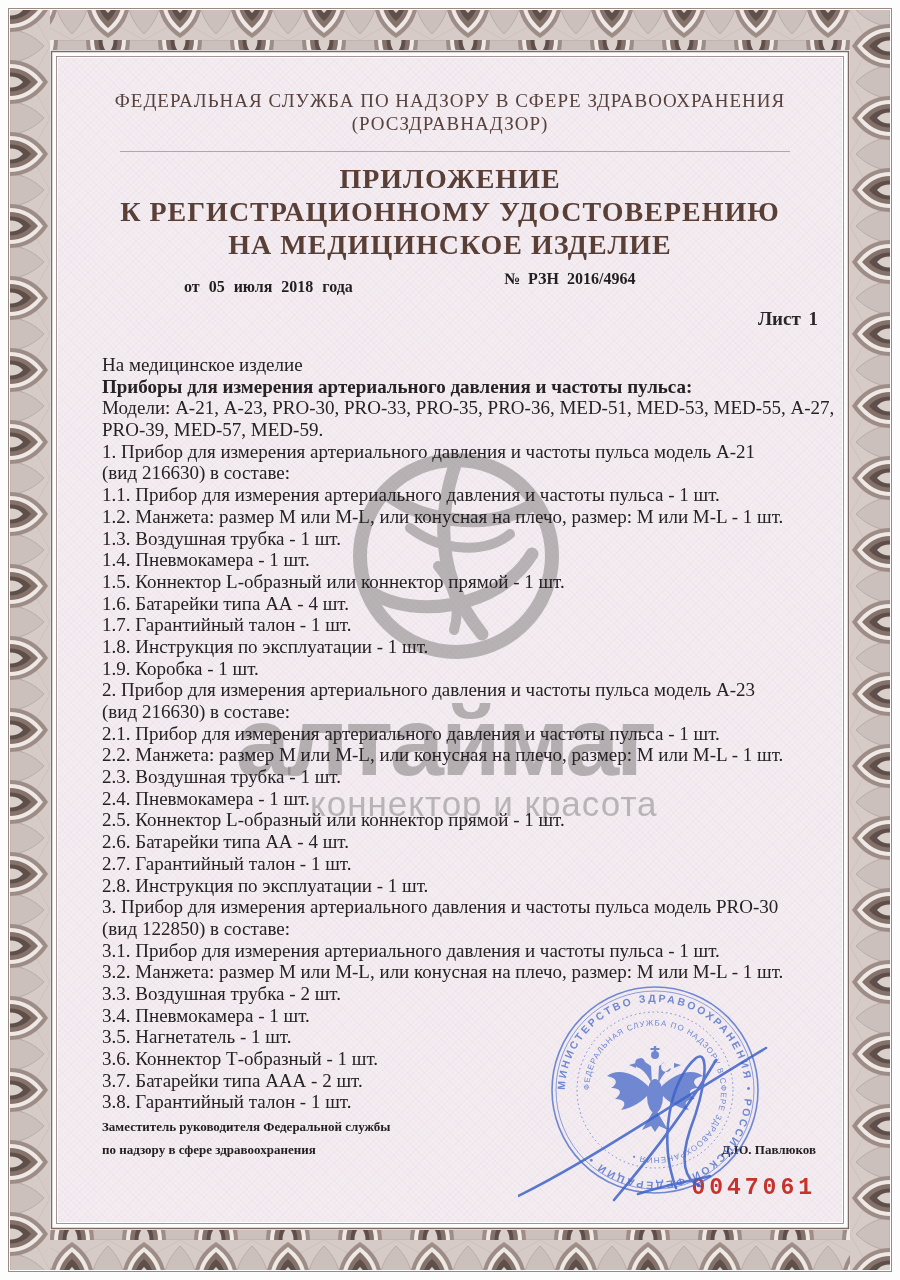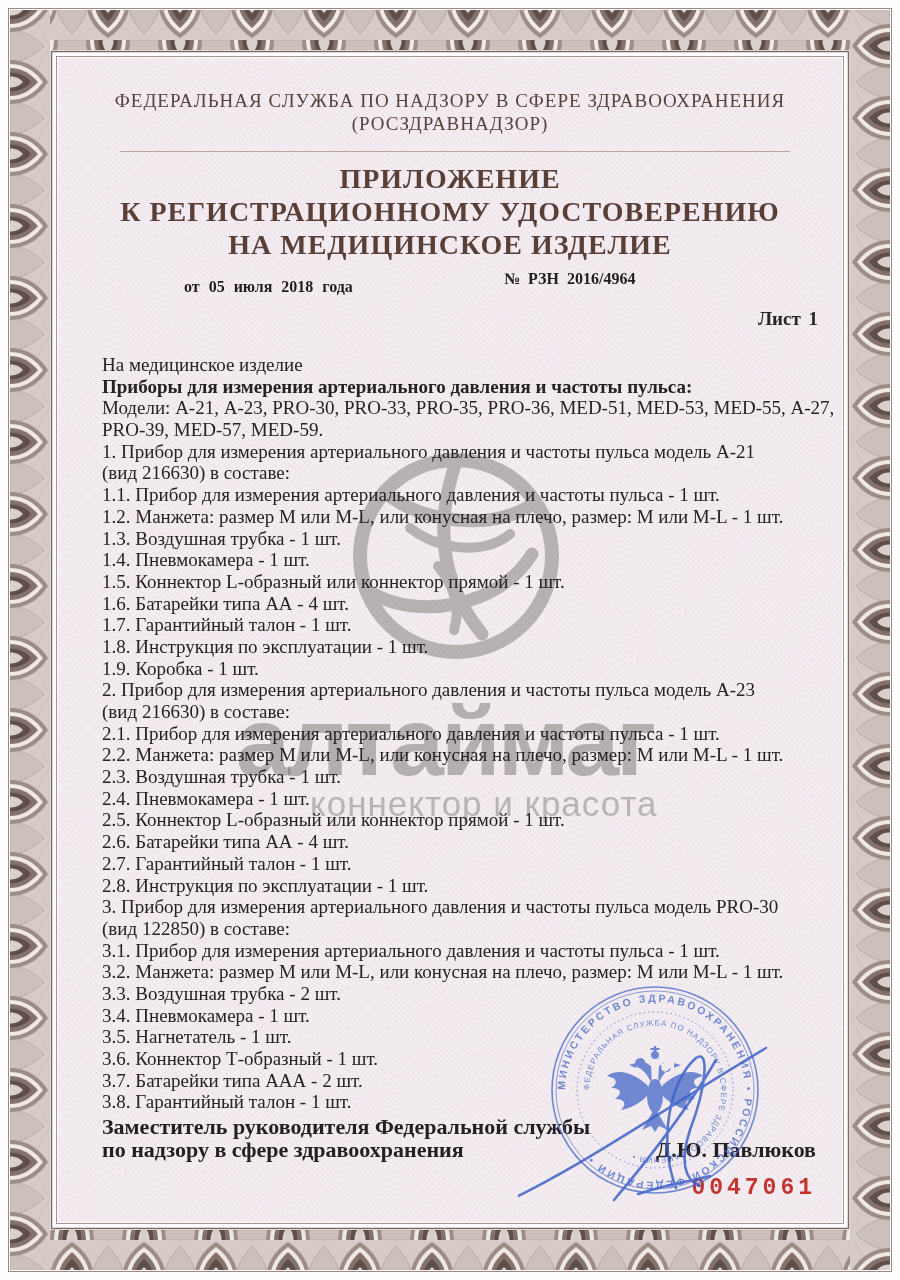--- a/index.html
+++ b/index.html
@@ -35,21 +35,21 @@
   .org-block{padding-top:31px;}
   .divider{height:1px;background:#b5a5a4;margin:16px auto 0 62px;width:670px;}
   .title-block{margin-top:10px;text-align:center;color:#5a3f37;font-weight:bold;font-size:28px;line-height:33px;letter-spacing:1px;}
   .meta-row{position:relative;height:30px;margin-top:15px;color:#221e20;font-weight:bold;font-size:16px;}
   .meta-date{position:absolute;left:126px;top:2px;word-spacing:5px;}
   .meta-number{position:absolute;left:446px;top:-6px;word-spacing:4px;}
   .sheet{margin-top:2px;text-align:right;padding-right:24px;font-weight:bold;font-size:19px;color:#2a2527;word-spacing:3px;}
   .body{margin:24px 24px 0 44px;font-size:19px;line-height:21.7px;color:#262124;}
   .body-line{white-space:nowrap;height:21.7px;}
   .body-line.bold{font-weight:bold;}
-  .footer{position:relative;margin:2px 26px 0 44px;font-weight:bold;font-size:22px;line-height:23px;color:#242022;}
+  .footer{position:relative;margin:2px 26px 0 44px;font-weight:bold;font-size:13px;line-height:23px;color:#242022;}
   .footer-line{white-space:nowrap;}
   .signer-name{position:absolute;right:0;bottom:0;}
   .serial{margin-top:14px;text-align:right;padding-right:26px;
     font-family:"Liberation Mono","DejaVu Sans Mono",monospace;
     font-size:23px;letter-spacing:4px;color:#c5342c;font-weight:bold;}
   .layer-stamp{position:absolute;left:460px;top:898px;z-index:3;pointer-events:none;}
 </style>
 </head>
 <body>
 

